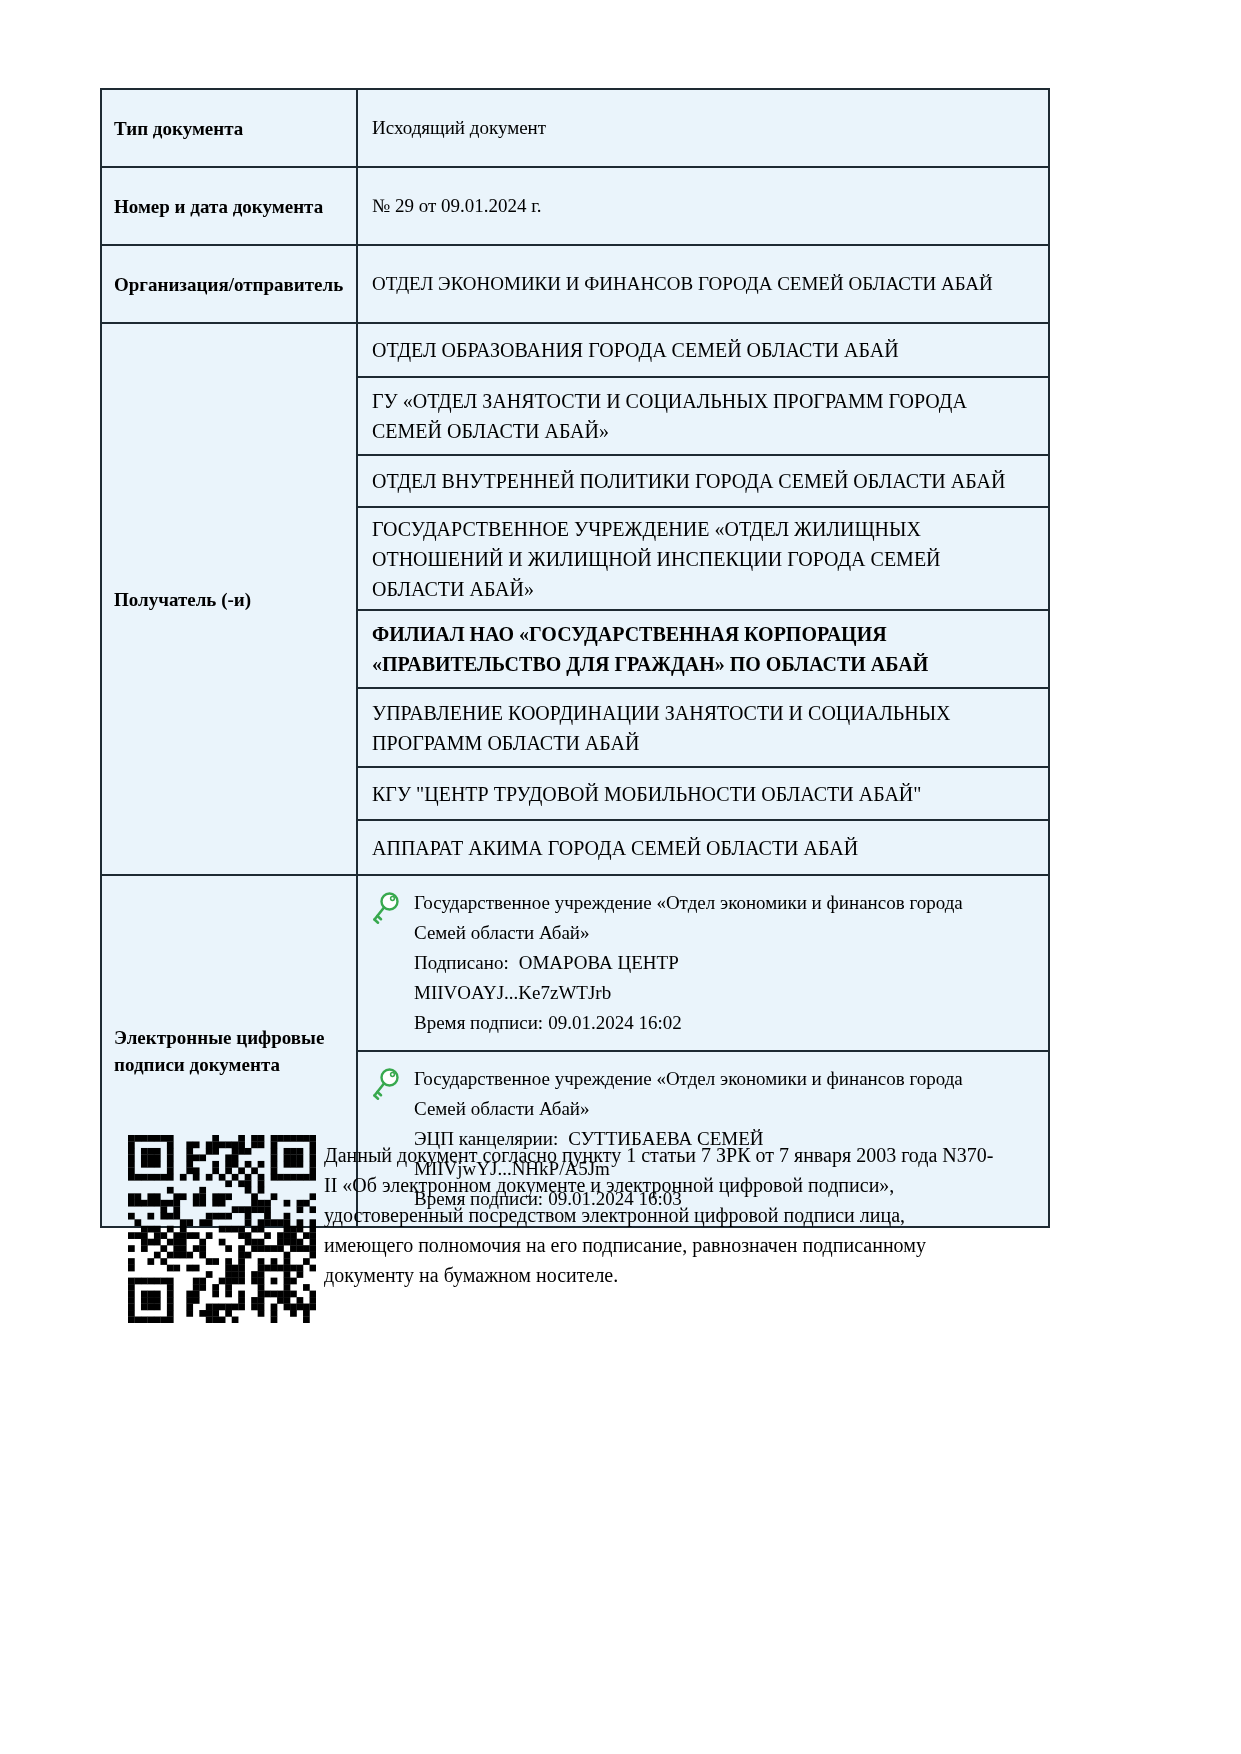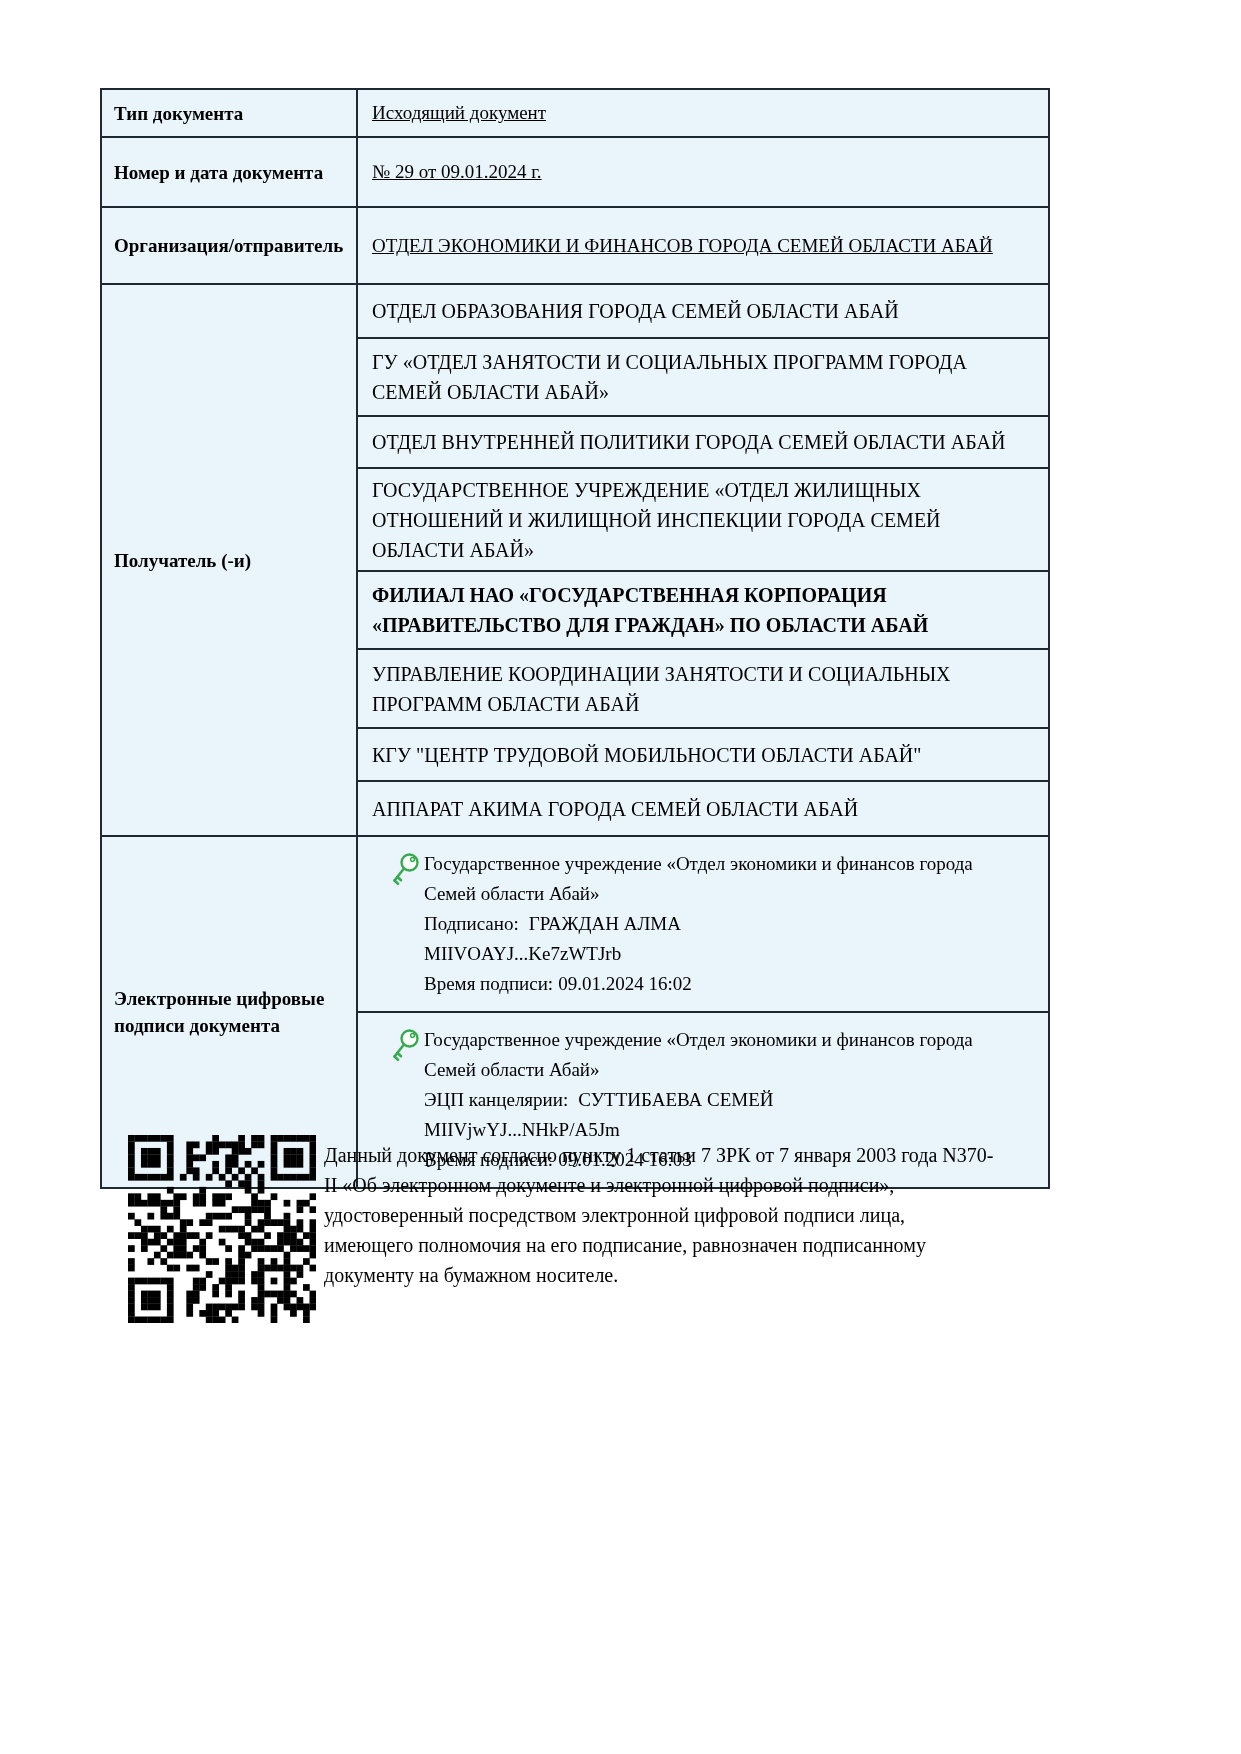--- a/index.html
+++ b/index.html
@@ -26,39 +26,39 @@
   }
   td.lbl{
     width:230px;
     font-weight:bold;
     font-size:19px;
     line-height:27px;
     padding:8px 12px;
     overflow-wrap:break-word;
   }
   td.val{font-size:19px;}
-  .valtext{padding:8px 14px;line-height:30px;text-decoration:underline;}
+  .valtext{padding:23px 14px;line-height:30px;}
   tr.r1{height:47px;border-radius:15px;}
   tr.r2{height:70px;border-radius:25px;}
   tr.r3{height:77px;}
   
   .sub{
     display:flex;align-items:center;
     padding:4px 14px;
     font-size:20px;line-height:30px;
     border-top:2px solid #1e2a32;
   }
   .sub:first-child{border-top:none;}
   .s1{min-height:44px;} .s2{min-height:68px;} .s3{min-height:42px;}
   .s4{min-height:93px;} .s5{min-height:68px;font-weight:bold;} .s6{min-height:69px;}
   .s7{min-height:43px;} .s8{min-height:45px;}
   
   .sig{
-    display:flex;gap:4px;
-    padding:12px 32px;
+    display:flex;gap:14px;
+    padding:12px 12px;
     border-top:2px solid #1e2a32;
     align-items:flex-start;
   }
   .sig:first-child{border-top:none;}
   .sig1{min-height:146px;} .sig2{min-height:150px;}
   .sig-icon{flex:0 0 30px;margin-top:3px;}
   .sig-text{font-size:19px;line-height:30px;max-width:600px;}
   .gap2{margin-left:10px;}
   .gap1{margin-left:5px;}
   
@@ -114,21 +114,21 @@
             <svg width="30" height="36" viewBox="0 0 30 36" fill="none">
               <circle cx="19.5" cy="10.5" r="8" stroke="#38a94e" stroke-width="2.4" fill="#ffffff"></circle>
               <circle cx="22.5" cy="7.5" r="1.9" stroke="#38a94e" stroke-width="1.5" fill="none"></circle>
               <path d="M14 16.5 L4.5 28.5" stroke="#38a94e" stroke-width="2.6" stroke-linecap="round"></path>
               <path d="M7.5 25 L11 28.2" stroke="#38a94e" stroke-width="2.6" stroke-linecap="round"></path>
               <path d="M4.5 28.5 L8 31.7" stroke="#38a94e" stroke-width="2.6" stroke-linecap="round"></path>
             </svg>
           </span>
           <div class="sig-text">
             <div>Государственное учреждение «Отдел экономики и финансов города Семей области Абай»</div>
-            <div><span>Подписано:</span><span class="gap2">ГРАЖДАН АЛМА</span></div>
+            <div><span>Подписано:</span><span class="gap2">ОМАРОВА ЦЕНТР</span></div>
             <div>MIIVOAYJ...Ke7zWTJrb</div>
             <div><span>Время подписи:</span><span class="gap1">09.01.2024 16:02</span></div>
           </div>
         </div>
         <div class="sig sig2">
           <span class="sig-icon">
             <svg width="30" height="36" viewBox="0 0 30 36" fill="none">
               <circle cx="19.5" cy="10.5" r="8" stroke="#38a94e" stroke-width="2.4" fill="#ffffff"></circle>
               <circle cx="22.5" cy="7.5" r="1.9" stroke="#38a94e" stroke-width="1.5" fill="none"></circle>
               <path d="M14 16.5 L4.5 28.5" stroke="#38a94e" stroke-width="2.6" stroke-linecap="round"></path>

